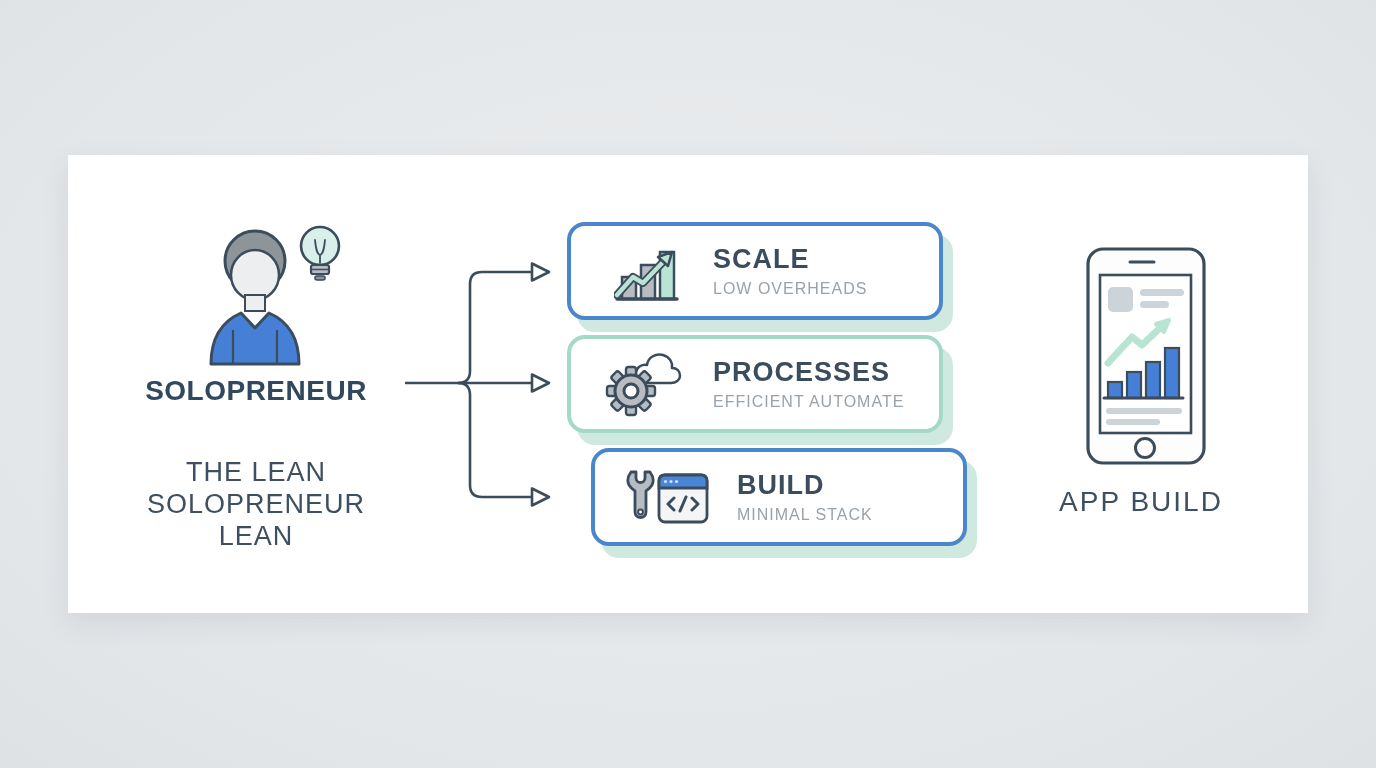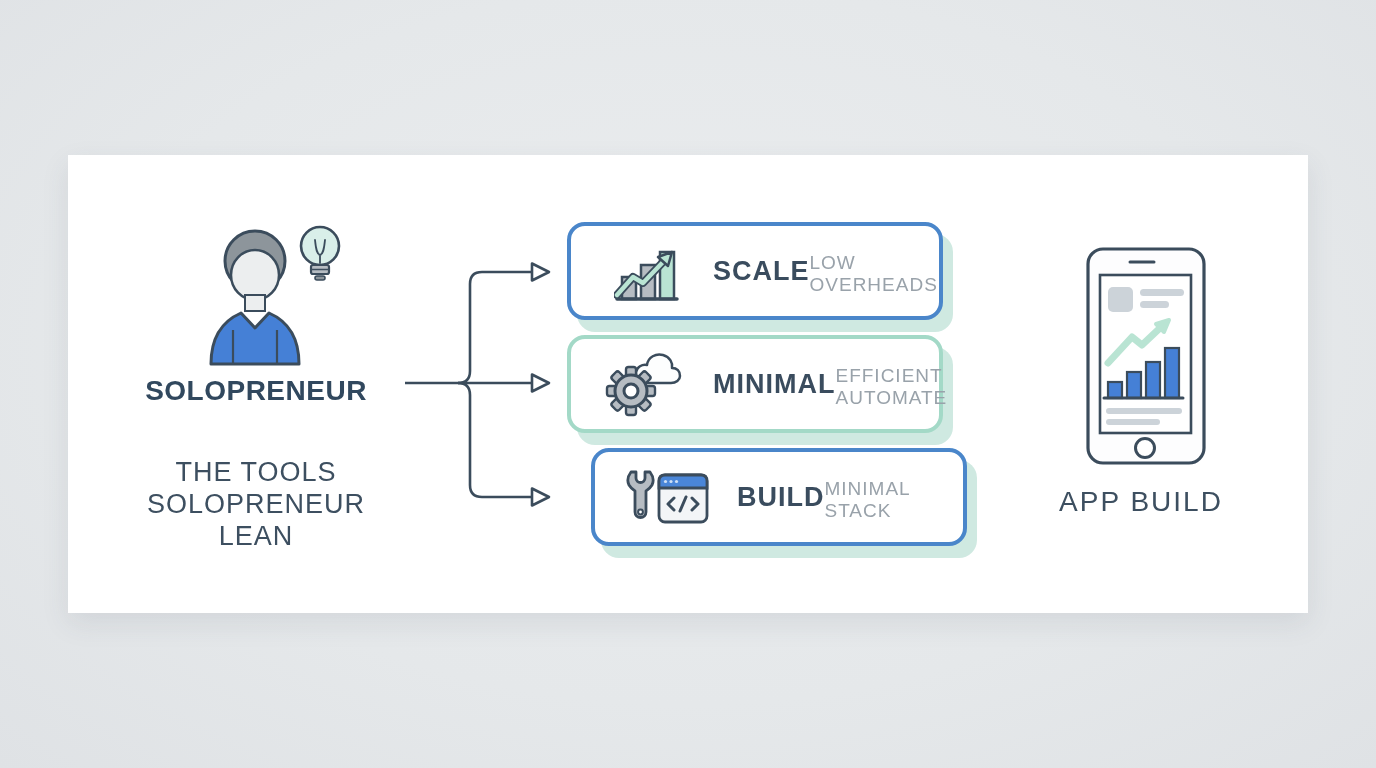--- a/index.html
+++ b/index.html
@@ -17,23 +17,23 @@
   
   .connector-svg{position:absolute;left:330px;top:105px;width:160px;height:250px;}
   
   .stack-box{position:absolute;left:499px;width:376px;height:98px;box-sizing:border-box;
     background:#ffffff;border-radius:18px;box-shadow:10px 12px 0 0 #cfe9e1;
     display:flex;align-items:center;padding-left:30px;gap:20px;}
   .box--blue{border:4px solid #4a86ca;}
   .box--mint{border:4px solid #a3d9c7;}
   .box-pos-0{top:67px;} .box-pos-1{top:180px;} .box-pos-2{top:293px;margin-left:24px;}
   .box-icon{width:92px;display:flex;justify-content:center;align-items:center;flex:0 0 92px;}
-  .box-text{display:flex;align-items:center;}
+  .box-text{display:flex;flex-direction:column;}
   .box-title{font-size:27px;font-weight:700;letter-spacing:1px;color:#3a4c5e;}
-  .box-subtitle{font-size:19px;font-weight:400;letter-spacing:1px;color:#99a2aa;margin-top:5px;}
+  .box-subtitle{font-size:16px;font-weight:400;letter-spacing:1px;color:#99a2aa;margin-top:5px;}
   
   .phone-svg{position:absolute;left:1018px;top:92px;width:120px;height:218px;}
   .app-growth{position:absolute;left:953px;top:331px;width:240px;text-align:center;
     font-size:28px;font-weight:400;letter-spacing:2px;color:#3d4f60;}
 </style>
 </head>
 <body>
 
 <div class="canvas">
   <div class="card">
@@ -54,21 +54,21 @@
         <path d="M 119 23 C 120 33 121 37 124 38 C 127 37 128 33 129 23 M 124 38 V 46" fill="none" stroke="#3b4c5c" stroke-width="1.8" stroke-linecap="round"></path>
         <rect x="115" y="48" width="18" height="9" rx="2" fill="#b6bcc2" stroke="#3b4c5c" stroke-width="2.2"></rect>
         <path d="M 115 52.5 H 133" stroke="#3b4c5c" stroke-width="1.5"></path>
         <rect x="119" y="59" width="10" height="4" rx="2" fill="#8d959b" stroke="#3b4c5c" stroke-width="1.6"></rect>
       </g>
     </svg>
 
     <div class="solo-label">SOLOPRENEUR</div>
 
     <div class="tagline">
-      <div>THE TOOLS</div>
+      <div>THE LEAN</div>
       <div>SOLOPRENEUR</div>
       <div>LEAN</div>
     </div>
 
     <svg class="connector-svg" viewBox="0 0 160 250">
       <g fill="none" stroke="#3b4c5c" stroke-width="2.6">
         <path d="M 7 123 H 134"></path>
         <path d="M 60 123 Q 72 123 72 111 V 24 Q 72 12 84 12 H 134"></path>
         <path d="M 60 123 Q 72 123 72 135 V 225 Q 72 237 84 237 H 134"></path>
       </g>
@@ -111,21 +111,21 @@
               <rect x="-5" y="-24" width="10" height="10" rx="2.5" transform="rotate(225)"></rect>
               <rect x="-5" y="-24" width="10" height="10" rx="2.5" transform="rotate(270)"></rect>
               <rect x="-5" y="-24" width="10" height="10" rx="2.5" transform="rotate(315)"></rect>
             </g>
             <circle cx="0" cy="0" r="16" stroke-width="3"></circle>
             <circle cx="0" cy="0" r="7" fill="#ffffff" stroke-width="3"></circle>
           </g>
         </svg>
       </div>
       <div class="box-text">
-        <div class="box-title">MINIMAL</div>
+        <div class="box-title">PROCESSES</div>
         <div class="box-subtitle">EFFICIENT AUTOMATE</div>
       </div>
     </div>
 
     <div class="stack-box box--blue box-pos-2">
       <div class="box-icon">
         <svg width="92" height="62" viewBox="0 0 92 62">
 
           <path d="M 6 6 C 3 10 2 15 4 19 C 5.5 21.5 7.5 23.5 10 25 L 10 46 A 5.5 5.5 0 0 0 21 46 L 21 25 C 23.5 23.5 25.5 21.5 27 19 C 29 15 28 10 25 6 L 20 6 L 20 12 A 4.5 4.5 0 0 1 11 12 L 11 6 Z" fill="#b6bcc2" stroke="#3b4c5c" stroke-width="2.8" stroke-linejoin="round"></path>
           <circle cx="15.5" cy="46" r="2.4" fill="#ffffff" stroke="#3b4c5c" stroke-width="2"></circle>

